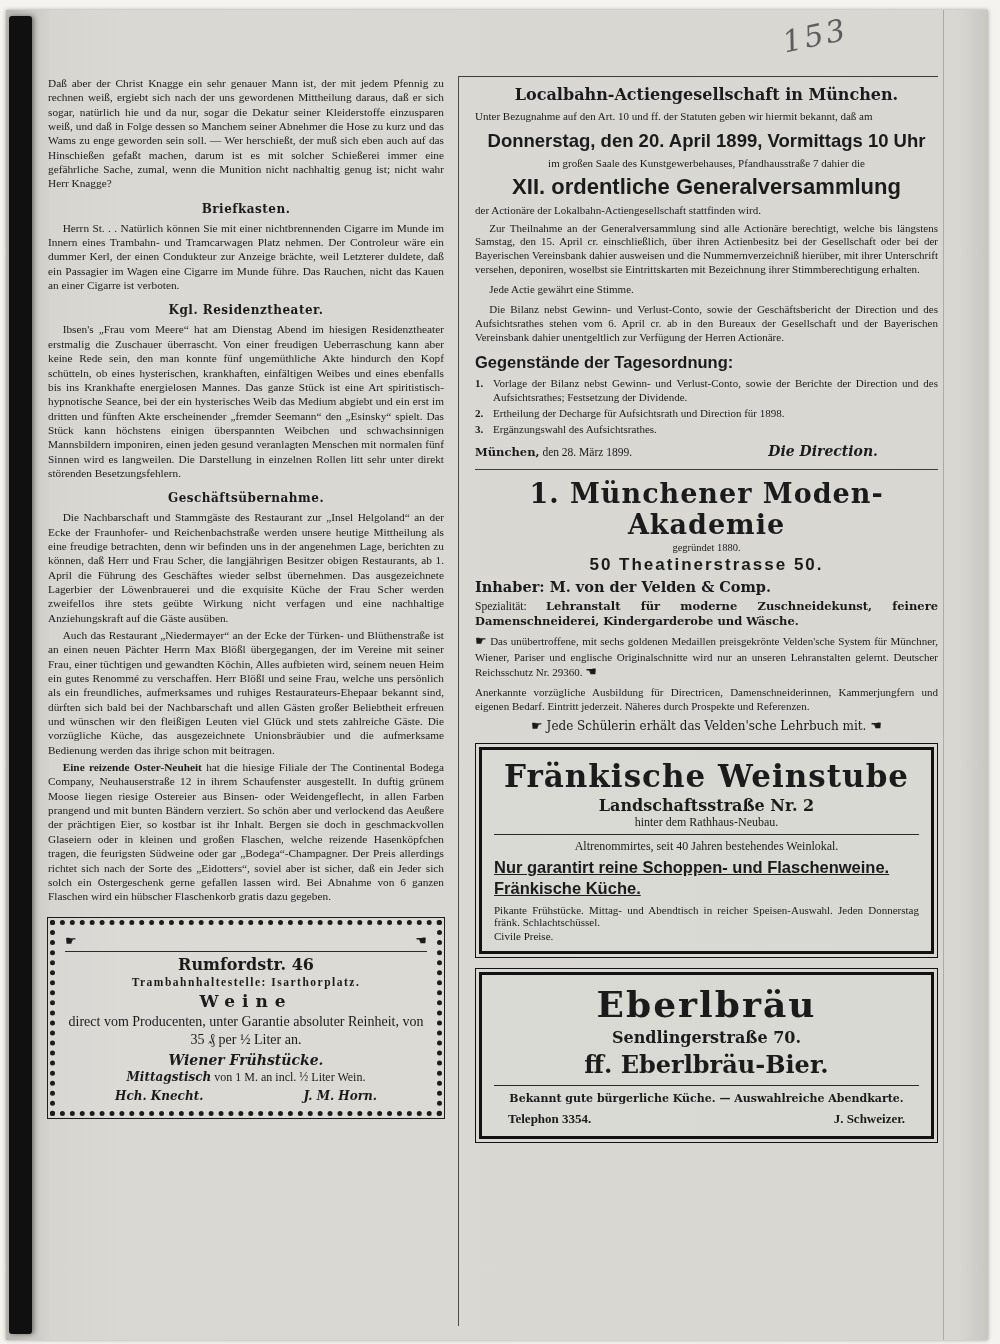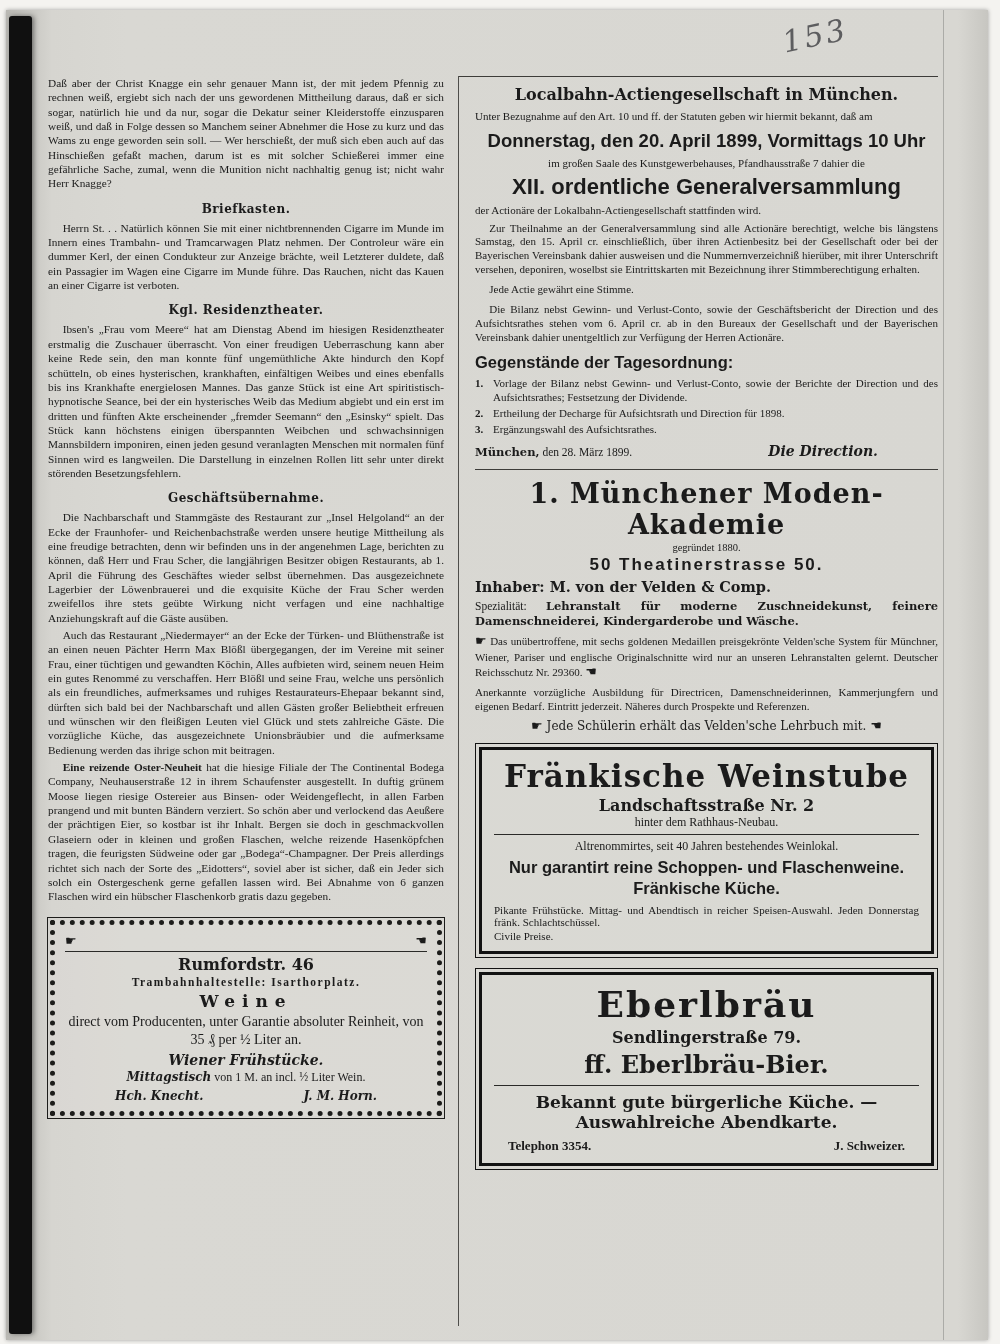--- a/index.html
+++ b/index.html
@@ -120,35 +120,35 @@
   }
   .wein-title{
     font-family:"DejaVu Serif",serif;
     font-size:31px;font-weight:bold;margin:0 0 2px 0;letter-spacing:1px;
   }
   .wein-address{font-family:"DejaVu Serif",serif;font-size:16px;font-weight:bold;margin:0;}
   .wein-address2{font-size:12px;margin:0 0 4px 0;border-bottom:1px solid #2a2a28;padding-bottom:4px;}
   .wein-line1{font-size:12px;margin:4px 0 3px 0;}
   .wein-line2{
     font-family:"Liberation Sans",sans-serif;
-    font-size:16.5px;font-weight:bold;text-align:center;line-height:1.25;margin:0 0 5px 0;
+    font-size:16.5px;font-weight:bold;text-align:left;line-height:1.25;margin:0 0 5px 0;text-decoration:underline;
   }
   .wein-line3{font-size:11px;text-align:justify;margin:0 0 2px 0;}
   .wein-line4{font-size:11px;text-align:left;margin:0;}
   .eberl-title{
     font-family:"DejaVu Serif",serif;
     font-size:36px;font-weight:bold;margin:0 0 3px 0;letter-spacing:2px;
   }
   .eberl-address{font-family:"DejaVu Serif",serif;font-size:16px;font-weight:bold;margin:0 0 3px 0;}
   .eberl-product{
     font-family:"DejaVu Serif",serif;
     font-size:24px;font-weight:bold;margin:2px 0 6px 0;
   }
   .eberl-line{
-    font-size:17px;font-weight:bold;border-top:1px solid #2a2a28;padding-top:6px;margin:0 0 6px 0;
+    font-size:11px;font-weight:bold;border-top:1px solid #2a2a28;padding-top:6px;margin:0 0 6px 0;
     font-family:"DejaVu Serif",serif;
   }
   .eberl-bottom{display:flex;justify-content:space-between;font-size:13px;font-weight:bold;padding:0 14px;}
   
   .traube{
     border:5px dotted #1c1c1a;outline:1px solid #1c1c1a;outline-offset:2px;
     margin:16px 2px 10px 2px;padding:8px 10px;text-align:center;
     background:rgba(224,223,218,.3);
   }
   .traube-title-row{display:flex;justify-content:space-between;align-items:center;border-bottom:1px solid #2a2a28;padding-bottom:3px;margin-bottom:3px;}
@@ -260,21 +260,21 @@
         <p class="wein-address">Landschaftsstraße Nr. 2</p>
         <p class="wein-address2">hinter dem Rathhaus-Neubau.</p>
         <p class="wein-line1">Altrenommirtes, seit 40 Jahren bestehendes Weinlokal.</p>
         <p class="wein-line2">Nur garantirt reine Schoppen- und Flaschenweine.  Fränkische Küche.</p>
         <p class="wein-line3">Pikante Frühstücke.  Mittag- und Abendtisch in reicher Speisen-Auswahl.  Jeden Donnerstag fränk. Schlachtschüssel.</p>
         <p class="wein-line4">Civile Preise.</p>
       </div>
 
       <div class="boxed">
         <h2 class="eberl-title">Eberlbräu</h2>
-        <p class="eberl-address">Sendlingerstraße 79.</p>
+        <p class="eberl-address">Sendlingerstraße 70.</p>
         <p class="eberl-product">ff. Eberlbräu-Bier.</p>
         <p class="eberl-line">Bekannt gute bürgerliche Küche. — Auswahlreiche Abendkarte.</p>
         <div class="eberl-bottom">
           <span>Telephon 3354.</span>
           <span>J. Schweizer.</span>
         </div>
       </div>
 
     </div>
   </div>

